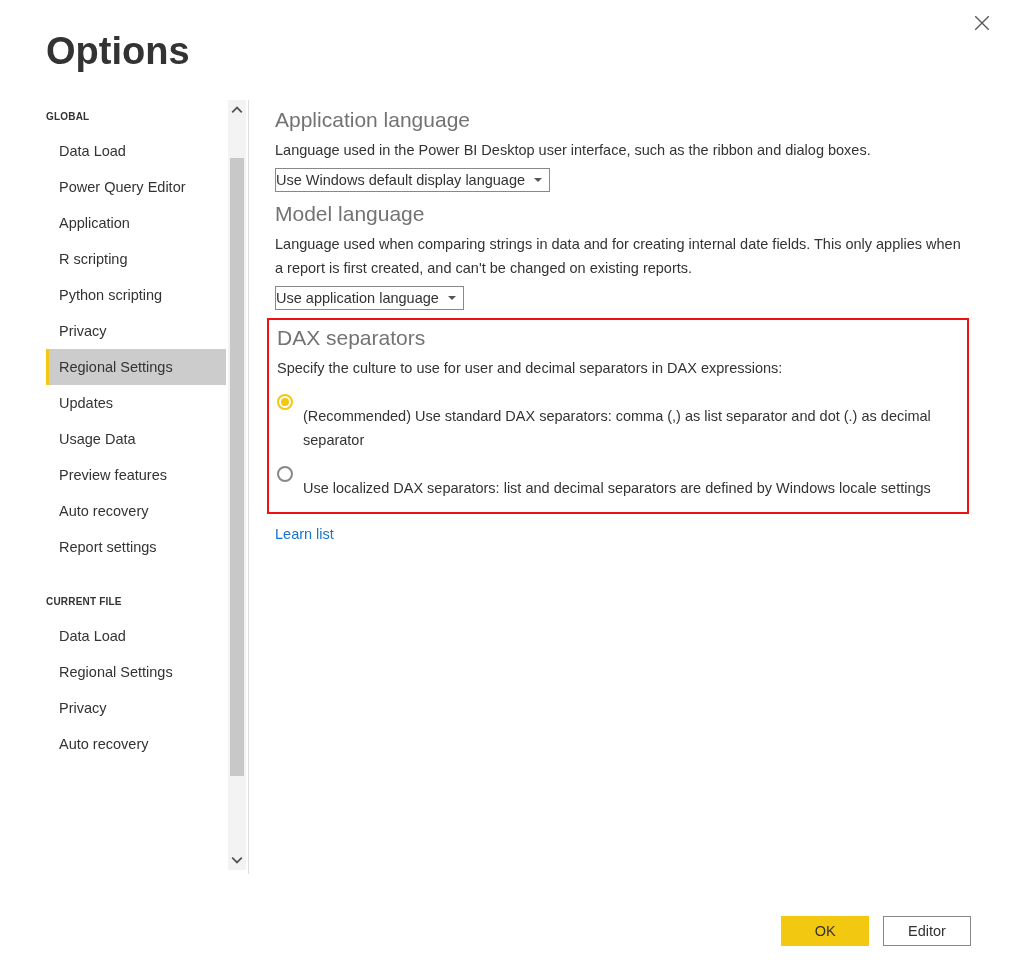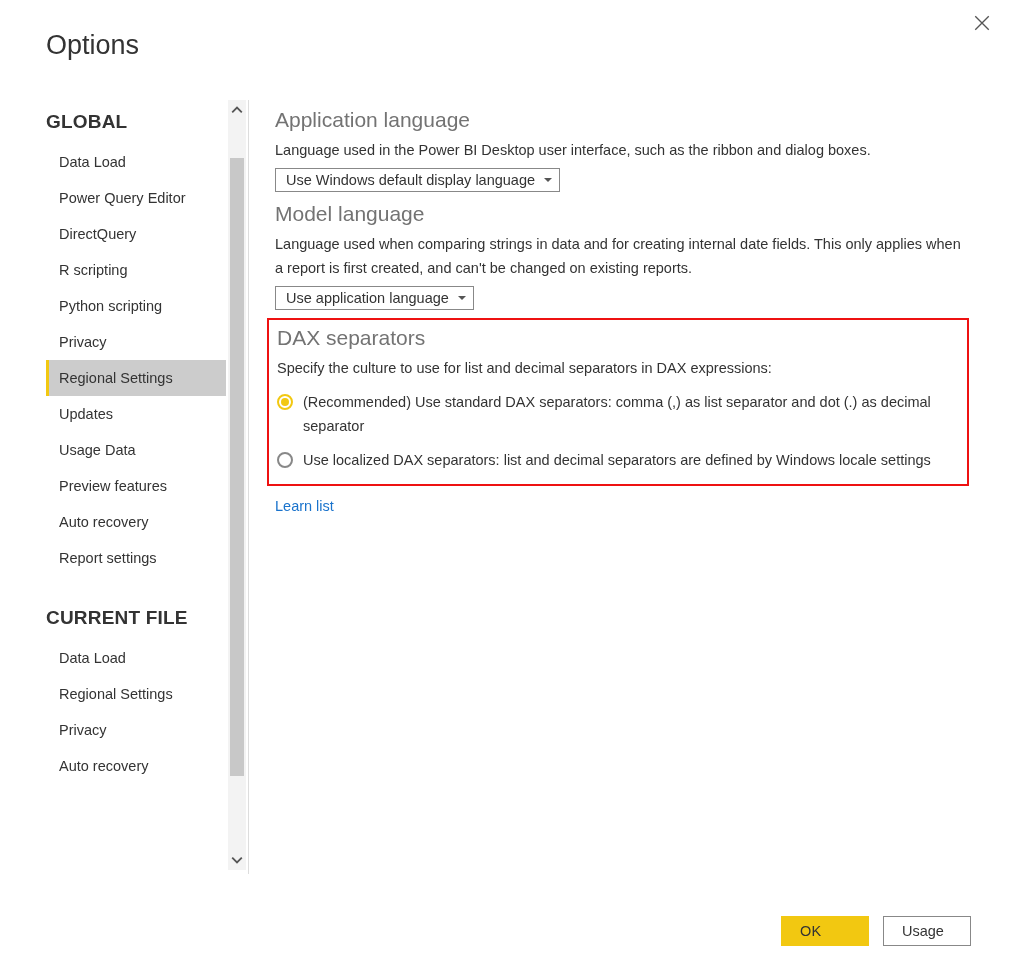--- a/index.html
+++ b/index.html
@@ -18,43 +18,43 @@
     top: 14px;
     right: 20px;
     cursor: pointer;
     color: #555;
   }
   .close-x svg { width: 18px; height: 18px; }
   .title {
     position: absolute;
     top: 30px;
     left: 46px;
-    font-size: 27px;
-    font-weight: 400;
+    font-size: 38px;
+    font-weight: 700;
     color: #333;
   }
   .body {
     position: absolute;
     top: 100px;
     left: 46px;
     right: 20px;
     bottom: 100px;
     display: flex;
   }
   .sidebar {
     width: 200px;
     height: 770px;
     position: relative;
     overflow: hidden;
   }
   .sidebar-content {
     width: 180px;
   }
   .section-header {
-    font-size: 19px;
+    font-size: 10px;
     font-weight: 700;
     color: #333;
     padding: 11px 0 11px 0;
     letter-spacing: 0.2px;
   }
   .nav-item {
     font-size: 14.5px;
     color: #333;
     padding: 8px 0 8px 10px;
     cursor: pointer;
@@ -113,21 +113,21 @@
   .desc {
     font-size: 14.5px;
     color: #333;
     line-height: 24px;
     margin-bottom: 6px;
   }
   .select {
     display: inline-flex;
     align-items: center;
     border: 1px solid #888;
-    padding: 3px 6px 3px 10px;
+    padding: 3px 6px 3px 0;
     font-size: 14.5px;
     cursor: pointer;
     background: #fff;
   }
   .select .caret {
     margin-left: 8px;
     color: #555;
   }
   .select .caret svg { width: 10px; height: 10px; }
   .highlight-box {
@@ -164,37 +164,38 @@
     border: 2px solid #f2c811;
   }
   .radio-inner {
     width: 8px;
     height: 8px;
     border-radius: 50%;
     background: #f2c811;
   }
   .radio-label {
     flex: 1;
+    margin-top: 14px;
   }
   .learn-more {
     font-size: 14.5px;
     color: #1a73cc;
     cursor: pointer;
     margin-top: 12px;
     display: inline-block;
   }
   .footer {
     position: absolute;
     bottom: 28px;
     right: 40px;
   }
   .btn {
     display: inline-block;
     min-width: 88px;
-    text-align: left;
+    text-align: center;
     padding: 6px 18px;
     font-size: 14.5px;
     cursor: pointer;
     border: 1px solid #888;
     margin-left: 10px;
   }
   .btn.primary {
     background: #f2c811;
     border-color: #f2c811;
     color: #333;
@@ -214,21 +215,21 @@
 </div>
 
 <div class="title">Options</div>
 
 <div class="body">
   <div class="sidebar">
     <div class="sidebar-content">
       <div class="section-header">GLOBAL</div>
       <div class="nav-item">Data Load</div>
       <div class="nav-item">Power Query Editor</div>
-      <div class="nav-item">DirectQuery</div>
+      <div class="nav-item">Application</div>
       <div class="nav-item">R scripting</div>
       <div class="nav-item">Python scripting</div>
       <div class="nav-item">Privacy</div>
       <div class="nav-item selected">Regional Settings</div>
       <div class="nav-item">Updates</div>
       <div class="nav-item">Usage Data</div>
       <div class="nav-item">Preview features</div>
       <div class="nav-item">Auto recovery</div>
       <div class="nav-item">Report settings</div>
 
@@ -269,35 +270,35 @@
     <div class="desc">Language used when comparing strings in data and for creating internal date fields. This only applies when a report is first created, and can't be changed on existing reports.</div>
     <div class="select">
       <span>Use application language</span>
       <span class="caret"><svg viewBox="0 0 10 10">
             <path d="M1 3 L5 7 L9 3 Z" fill="currentColor"></path>
           </svg></span>
     </div>
 
     <div class="highlight-box">
       <div class="section-title" style="margin-top:4px">DAX separators</div>
-      <div class="desc">Specify the culture to use for list and decimal separators in DAX expressions:</div>
+      <div class="desc">Specify the culture to use for user and decimal separators in DAX expressions:</div>
       <div class="radio-group">
         <div class="radio-row">
           <span class="radio-outer selected">
               <span class="radio-inner"></span>
             </span>
           <span class="radio-label">(Recommended) Use standard DAX separators: comma (,) as list separator and dot (.) as decimal separator</span>
         </div>
         <div class="radio-row" style="margin-bottom:2px">
           <span class="radio-outer"></span>
           <span class="radio-label">Use localized DAX separators: list and decimal separators are defined by Windows locale settings</span>
         </div>
       </div>
     </div>
 
     <a class="learn-more">Learn list</a>
   </div>
 </div>
 
 <div class="footer">
   <span class="btn primary">OK</span>
-  <span class="btn secondary">Usage</span>
+  <span class="btn secondary">Editor</span>
 </div>
 
 </body></html>

